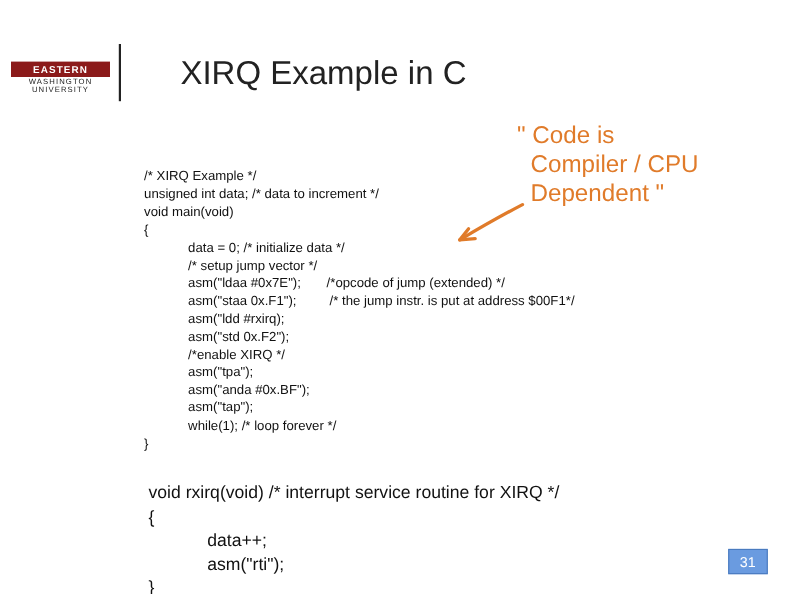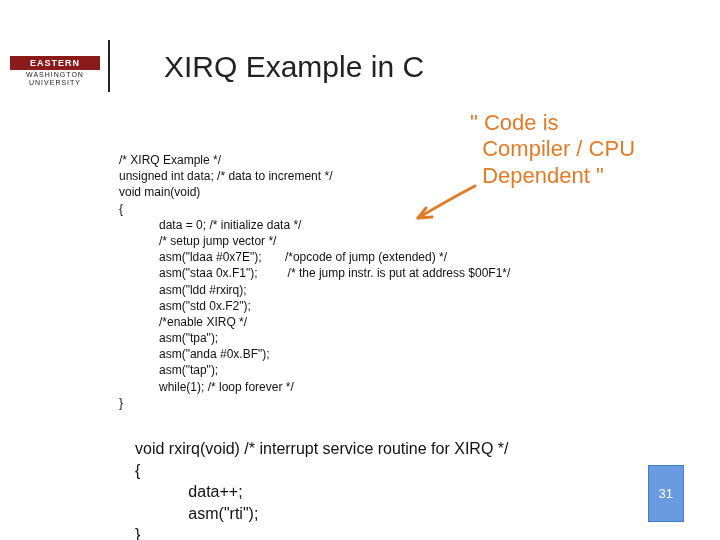--- a/index.html
+++ b/index.html
@@ -46,21 +46,21 @@
     top: 50px;
     left: 124px;
     font-size: 30px;
     color: #222;
     font-weight: normal;
     margin-left: 40px;
   }
   .code-block {
     position: absolute;
     top: 152px;
-    left: 119px;
+    left: 131px;
     font-size: 12px;
     line-height: 1.35;
     color: #111;
     white-space: pre;
     font-family: Arial, Helvetica, sans-serif;
   }
   .code-block2 {
     position: absolute;
     top: 438px;
     left: 135px;
@@ -83,25 +83,25 @@
   .arrow {
     position: absolute;
     top: 184px;
     left: 410px;
     width: 70px;
     height: 40px;
   }
   .page-num {
     position: absolute;
     bottom: 18px;
-    right: 36px;
+    right: 22px;
     background: #6a9be0;
     color: #fff;
     font-size: 13px;
-    padding: 20px 10px;
+    padding: 3px 10px;
     border: 1px solid #4a7bbf;
   }
 </style>
 </head>
 <body>
 
 <div class="logo">
   <div class="logo-top">EASTERN</div>
   <div class="logo-bottom">WASHINGTON</div>
   <div class="logo-bottom">UNIVERSITY</div>

